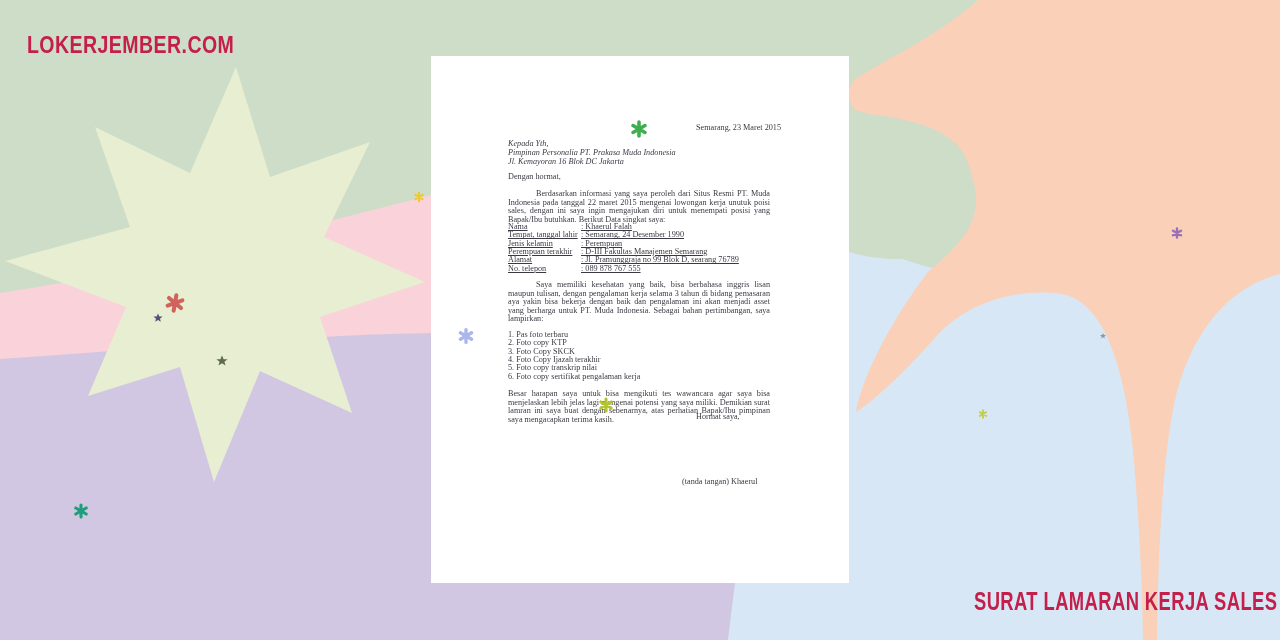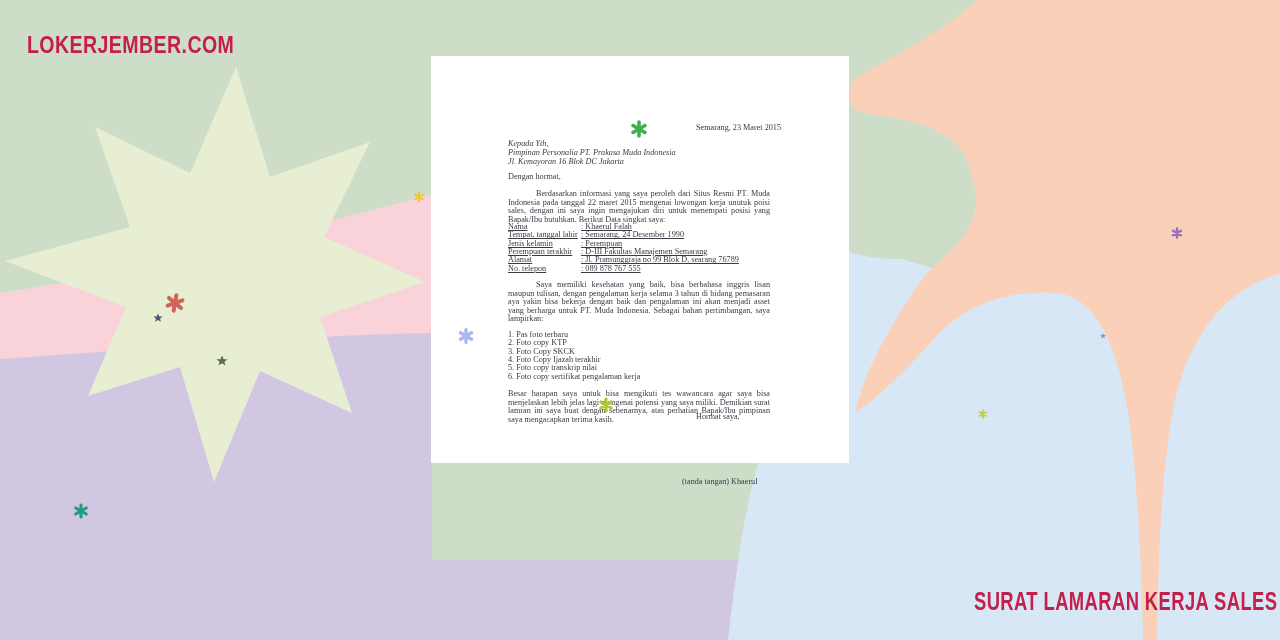--- a/index.html
+++ b/index.html
@@ -17,21 +17,21 @@
     font-family:"Liberation Sans",sans-serif;white-space:nowrap;
   }
   .caption-title{
     position:absolute;left:974px;top:587px;z-index:6;
     font-weight:bold;font-size:23px;letter-spacing:.5px;
     transform:scale(.80,1.1);transform-origin:left top;
     font-family:"Liberation Sans",sans-serif;white-space:nowrap;
   }
   
   .doc{
-    position:absolute;left:431px;top:56px;width:418px;height:407px;
+    position:absolute;left:431px;top:56px;width:418px;height:527px;
     background:#ffffff;z-index:2;
     font-family:"Liberation Serif",serif;color:#3a3a44;font-size:8.2px;
   }
   .doc .abs{position:absolute;}
   .letter-date{left:265px;top:67px;}
   .recipient{left:77px;top:84px;line-height:8.8px;font-style:italic;}
   .salutation{left:77px;top:116px;}
   .para{left:77px;top:0;width:262px;text-align:justify;line-height:8.6px;}
   .para.indent{text-indent:28px;}
   .p-intro{top:134px;}

